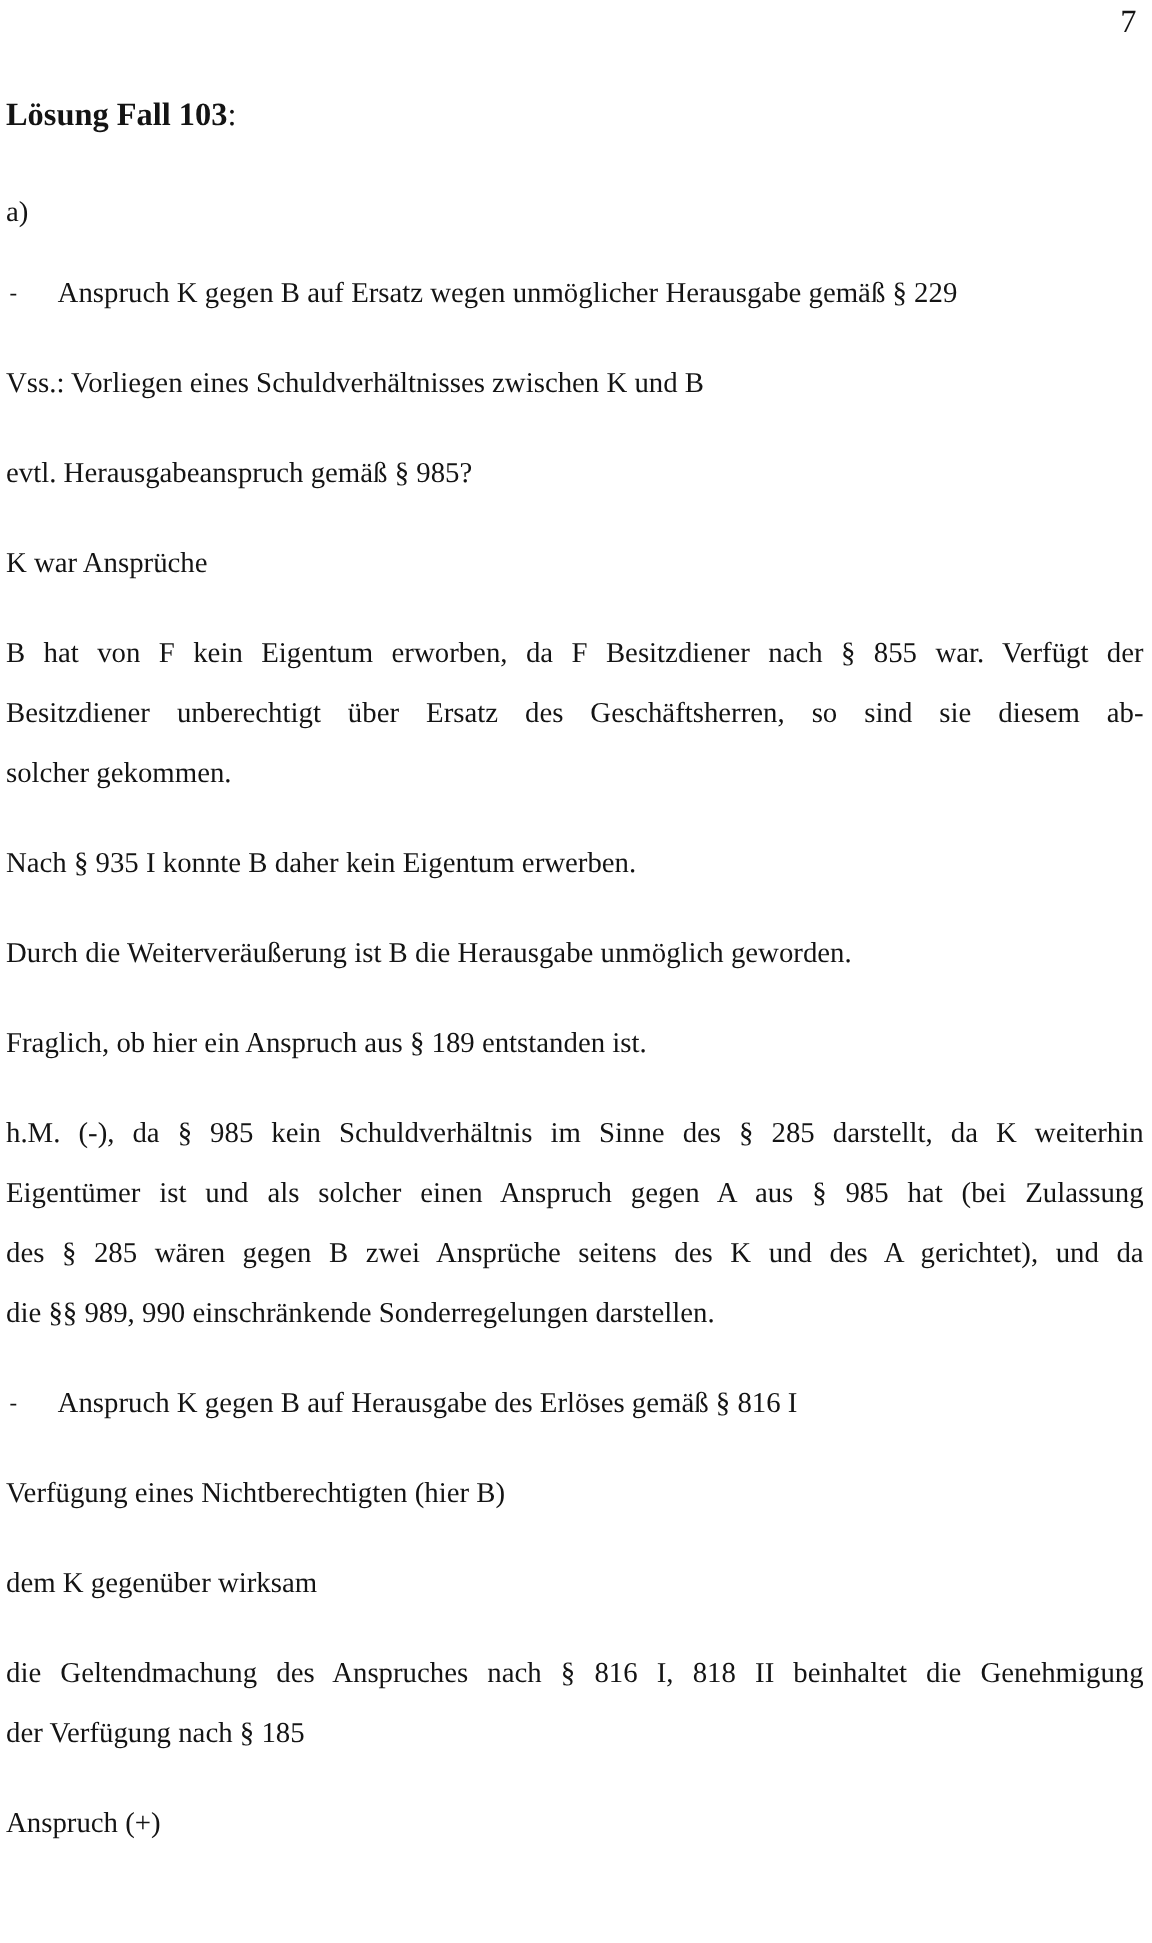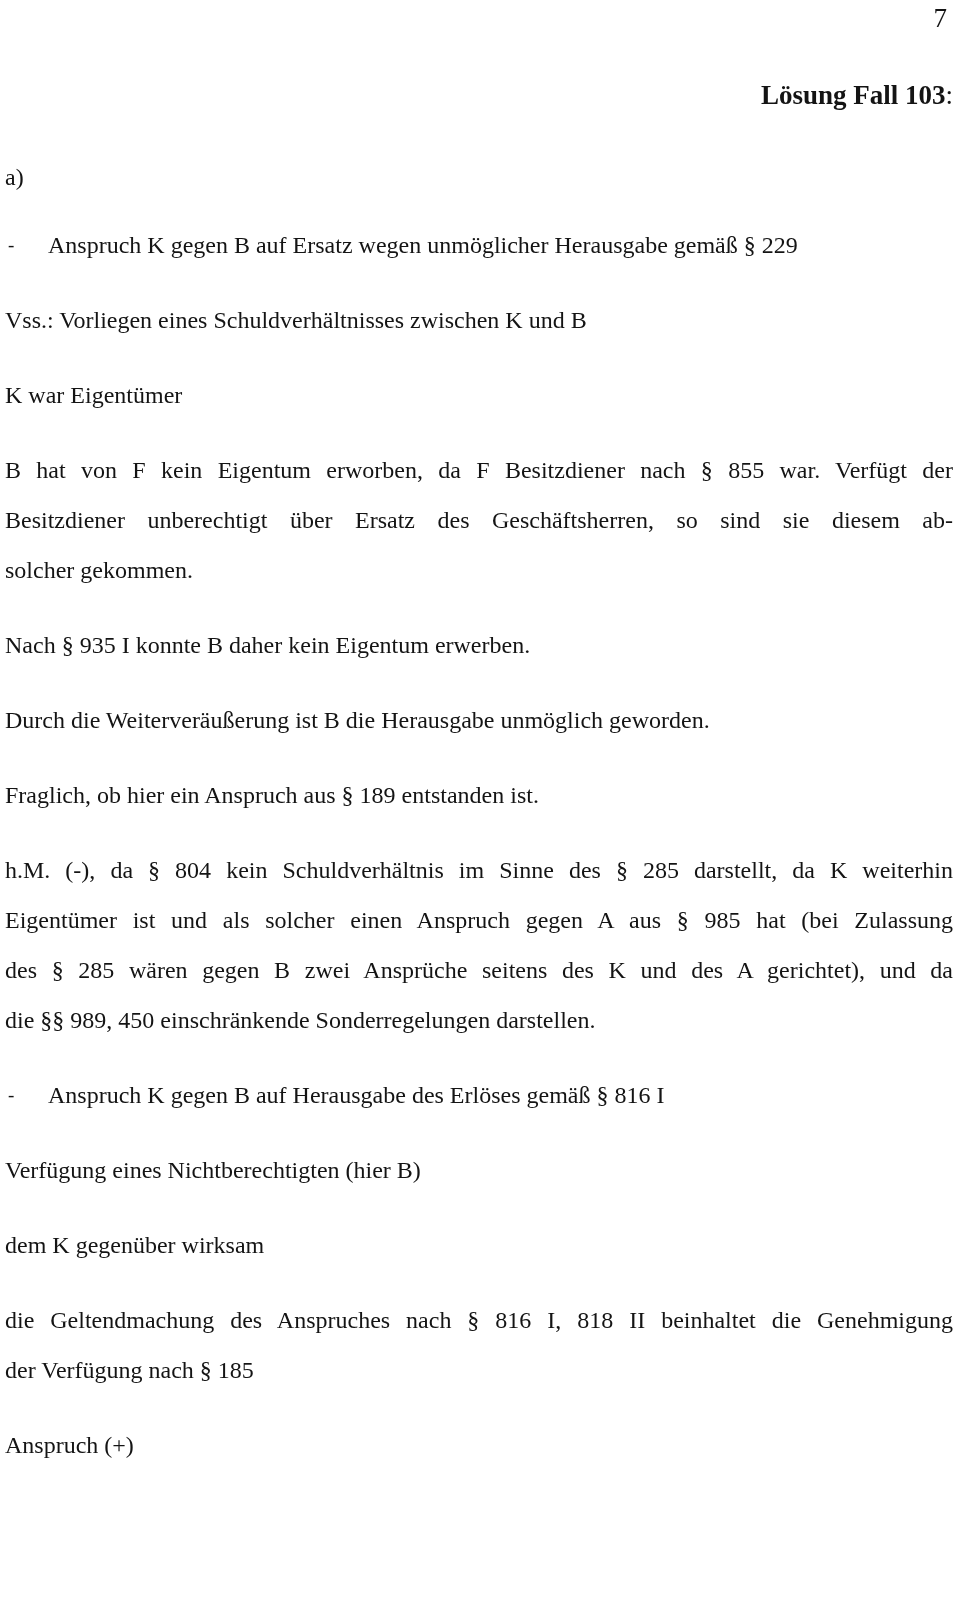--- a/index.html
+++ b/index.html
@@ -22,21 +22,20 @@
     right: 13px;
     font-size: 27px;
     line-height: 36px;
   }
   .doc-title {
     margin: 70px 0 0 0;
     padding: 0 7px 0 5px;
     font-size: 27px;
     font-weight: bold;
     line-height: 50px;
-    text-align: right;
   }
   .title-suffix {
     font-weight: normal;
   }
   .section-label {
     margin-top: 32px;
     padding: 0 7px 0 5px;
     font-size: 24px;
     line-height: 50px;
   }
@@ -81,41 +80,44 @@
 
   <div class="doc-body" id="paragraphs">
       <div class="para bullet">
         <span class="bullet-marker">-</span>
         <div class="line">Anspruch K gegen B auf Ersatz wegen unmöglicher Herausgabe gemäß § 229</div>
       </div>
       <div class="para plain">
         <div class="line">Vss.: Vorliegen eines Schuldverhältnisses zwischen K und B</div>
       </div>
       <div class="para plain">
-        <div class="line">K war Eigentümer</div>
+        <div class="line">evtl. Herausgabeanspruch gemäß § 985?</div>
+      </div>
+      <div class="para plain">
+        <div class="line">K war Ansprüche</div>
       </div>
       <div class="para justified">
         <div class="line justified">B hat von F kein Eigentum erworben, da F Besitzdiener nach § 855 war. Verfügt der</div>
         <div class="line justified">Besitzdiener unberechtigt über Ersatz des Geschäftsherren, so sind sie diesem ab-</div>
         <div class="line">solcher gekommen.</div>
       </div>
       <div class="para plain">
         <div class="line">Nach § 935 I konnte B daher kein Eigentum erwerben.</div>
       </div>
       <div class="para plain">
         <div class="line">Durch die Weiterveräußerung ist B die Herausgabe unmöglich geworden.</div>
       </div>
       <div class="para plain">
         <div class="line">Fraglich, ob hier ein Anspruch aus § 189 entstanden ist.</div>
       </div>
       <div class="para justified">
-        <div class="line justified">h.M. (-), da § 804 kein Schuldverhältnis im Sinne des § 285 darstellt, da K weiterhin</div>
+        <div class="line justified">h.M. (-), da § 985 kein Schuldverhältnis im Sinne des § 285 darstellt, da K weiterhin</div>
         <div class="line justified">Eigentümer ist und als solcher einen Anspruch gegen A aus § 985 hat (bei Zulassung</div>
         <div class="line justified">des § 285 wären gegen B zwei Ansprüche seitens des K und des A gerichtet), und da</div>
-        <div class="line">die §§ 989, 450 einschränkende Sonderregelungen darstellen.</div>
+        <div class="line">die §§ 989, 990 einschränkende Sonderregelungen darstellen.</div>
       </div>
       <div class="para bullet">
         <span class="bullet-marker">-</span>
         <div class="line">Anspruch K gegen B auf Herausgabe des Erlöses gemäß § 816 I</div>
       </div>
       <div class="para plain">
         <div class="line">Verfügung eines Nichtberechtigten (hier B)</div>
       </div>
       <div class="para plain">
         <div class="line">dem K gegenüber wirksam</div>

